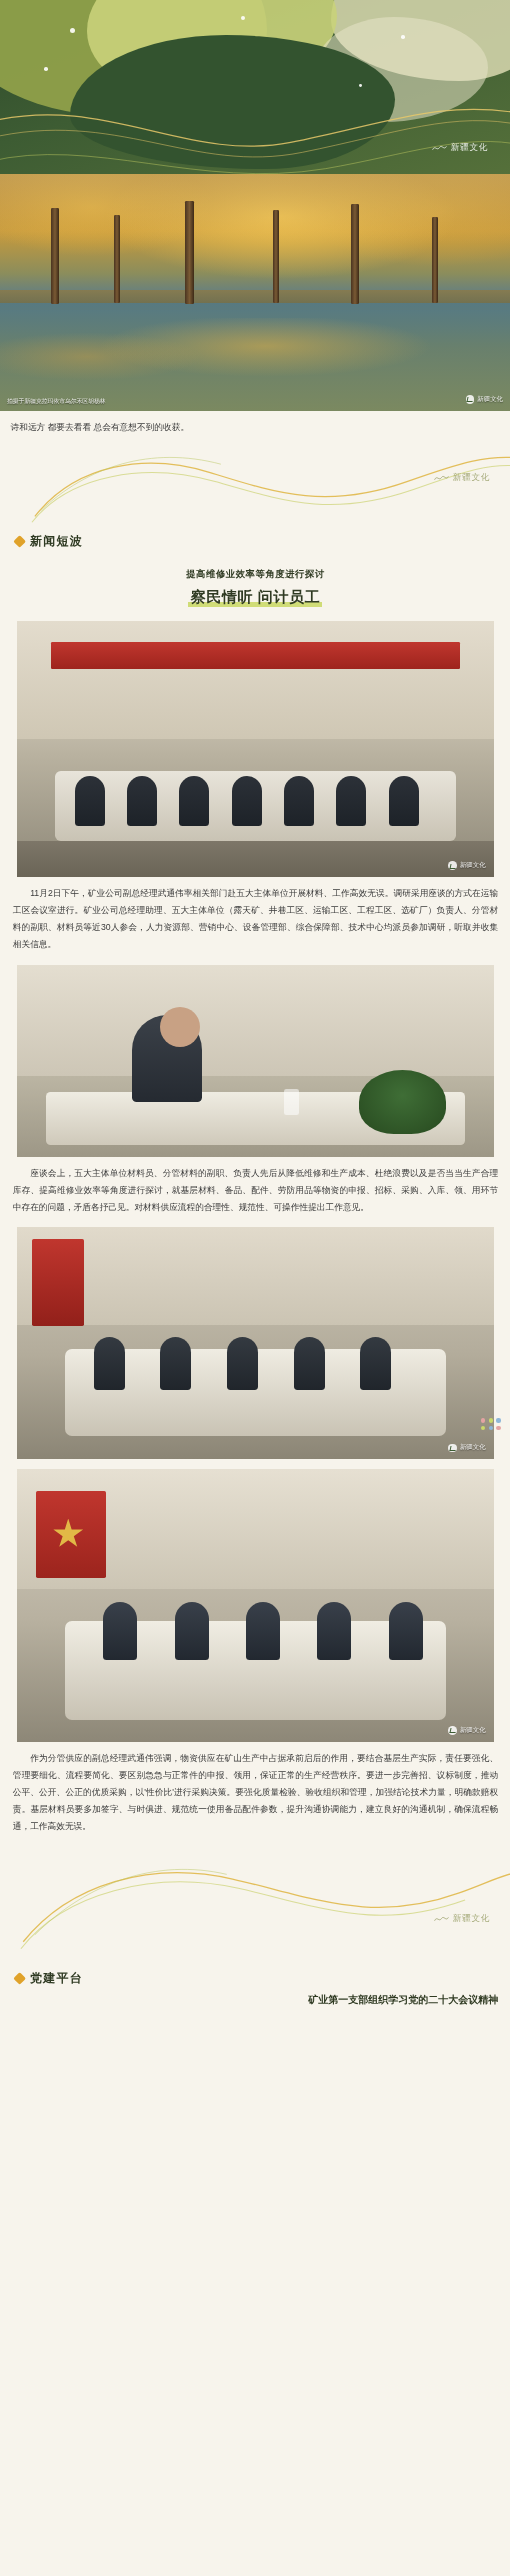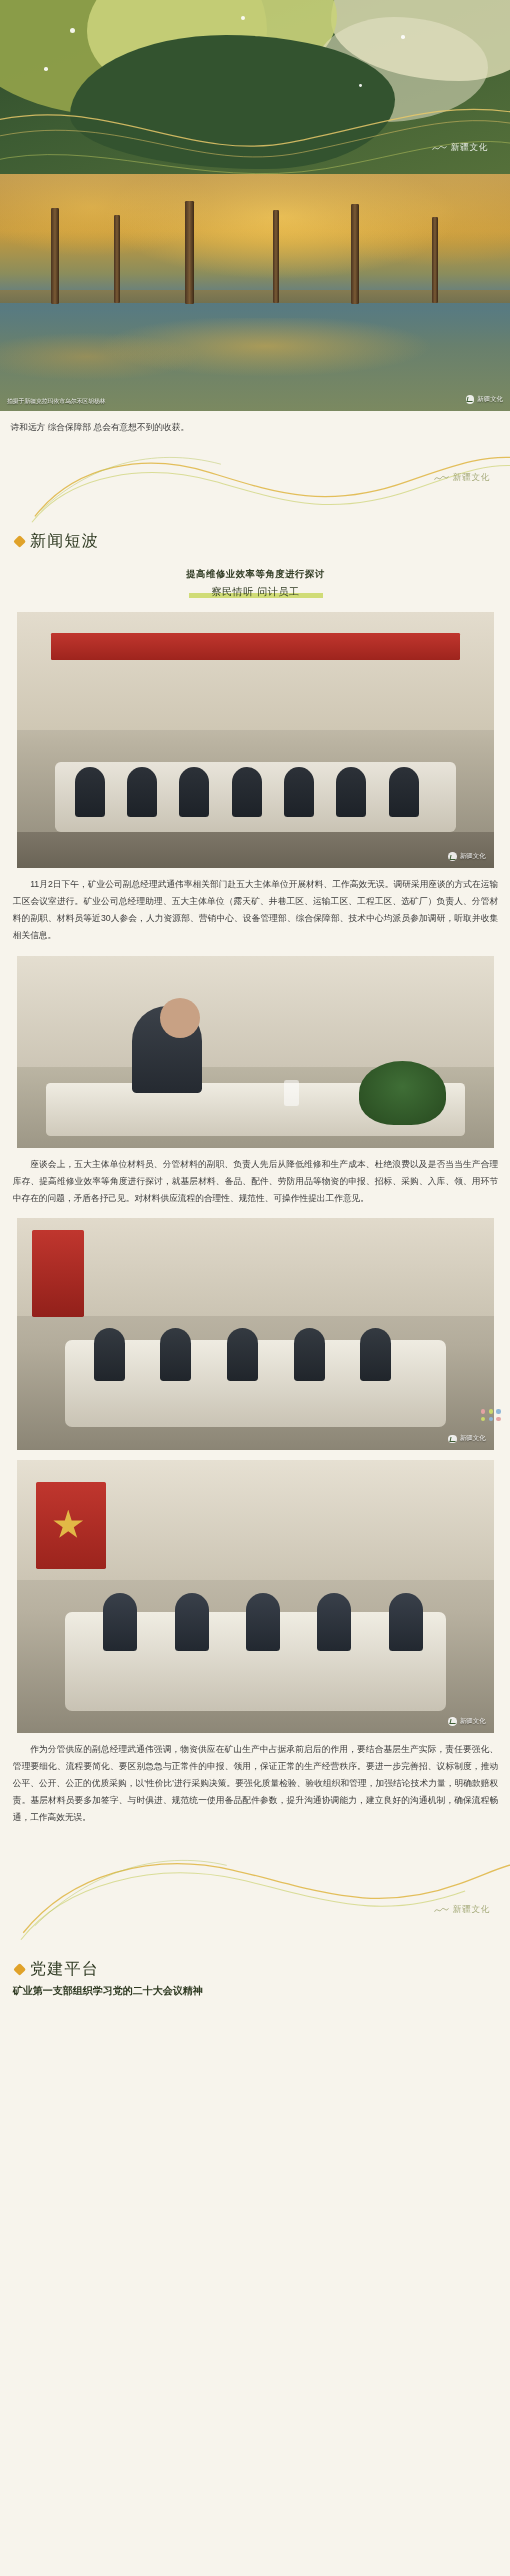--- a/index.html
+++ b/index.html
@@ -217,44 +217,44 @@
     height: 23px;
   }
   .sec-mark {
     width: 9.3px; height: 9.3px;
     background: #e0a22a;
     border-radius: 1.7px;
     transform: rotate(45deg);
     flex: none;
   }
   .sec-title {
-    font-size: 16px;
-    font-weight: normal;
+    font-size: 12px;
+    font-weight: bold;
     color: #2f3a22;
     letter-spacing: 1.2px;
   }
 
   
   .title-plate {
     margin: 12.8px auto 5.8px auto;
     width: 232px;
     text-align: center;
     position: relative;
   }
   .title-plate .t1 {
     font-size: 9.3px;
     color: #2f3a22;
     font-weight: bold;
     letter-spacing: 0.6px;
     line-height: 1.8;
   }
   .title-plate .t2 {
-    font-size: 10px;
+    font-size: 15px;
     color: #2f3a22;
-    font-weight: normal;
+    font-weight: bold;
     letter-spacing: 0.6px;
     line-height: 1.8;
     position: relative;
     display: inline-block;
   }
   .title-underline {
     position: absolute;
     left: 50%;
     transform: translateX(-50%);
     bottom: 2.3px;
@@ -375,20 +375,21 @@
     color: #9aa06a;
   }
   .tail-text {
     padding: 2.3px 12.8px 14px 12.8px;
     font-size: 10px;
     color: #2f3a22;
     font-weight: bold;
     line-height: 1.6;
     overflow: hidden;
     max-height: 17.4px;
+    text-align: right;
   }
 </style>
 </head>
 <body>
 
 <div class="top-banner">
   <div class="tb-blob1"></div>
   <div class="tb-blob3"></div>
   <div class="tb-blob2"></div>
   <div class="tb-blob4"></div>
@@ -426,21 +427,21 @@
   <div class="trunk" style="left:273px; top:36px;  width:6.4px; height:93px;"></div>
   <div class="trunk" style="left:351px; top:30px;  width:8.1px; height:100px;"></div>
   <div class="trunk" style="left:432px; top:43px;  width:5.8px; height:86px;"></div>
   <div class="cap">拍摄于新疆克拉玛依市乌尔禾区胡杨林</div>
   <div class="wm">
     <span class="wm-badge"></span>
     <span>新疆文化</span>
   </div>
 </div>
 
-<div class="lead">诗和远方 综合保障部 总会有意想不到的收获。</div>
+<div class="lead">诗和远方 都要去看看 总会有意想不到的收获。</div>
 
 <div class="ribbon-band">
   <svg width="511" height="87" viewBox="0 0 879 150" preserveAspectRatio="none">
     <path d="M60,130 C130,40 250,20 360,54 C470,88 560,120 700,70 C790,38 840,22 900,30" fill="none" stroke="#e0b84a" stroke-width="2.2" opacity=".9"></path>
     <path d="M55,140 C120,58 250,36 370,70 C490,104 570,132 710,84 C800,52 845,36 900,44" fill="none" stroke="#cfd47a" stroke-width="1.8" opacity=".75"></path>
     <path d="M70,120 C150,44 260,8 380,40" fill="none" stroke="#b9c55f" stroke-width="1.4" opacity=".6"></path>
   </svg>
   <div class="brand brand-mid">
     <span class="wave">
       <svg width="15" height="8.1" viewBox="0 0 26 14">

